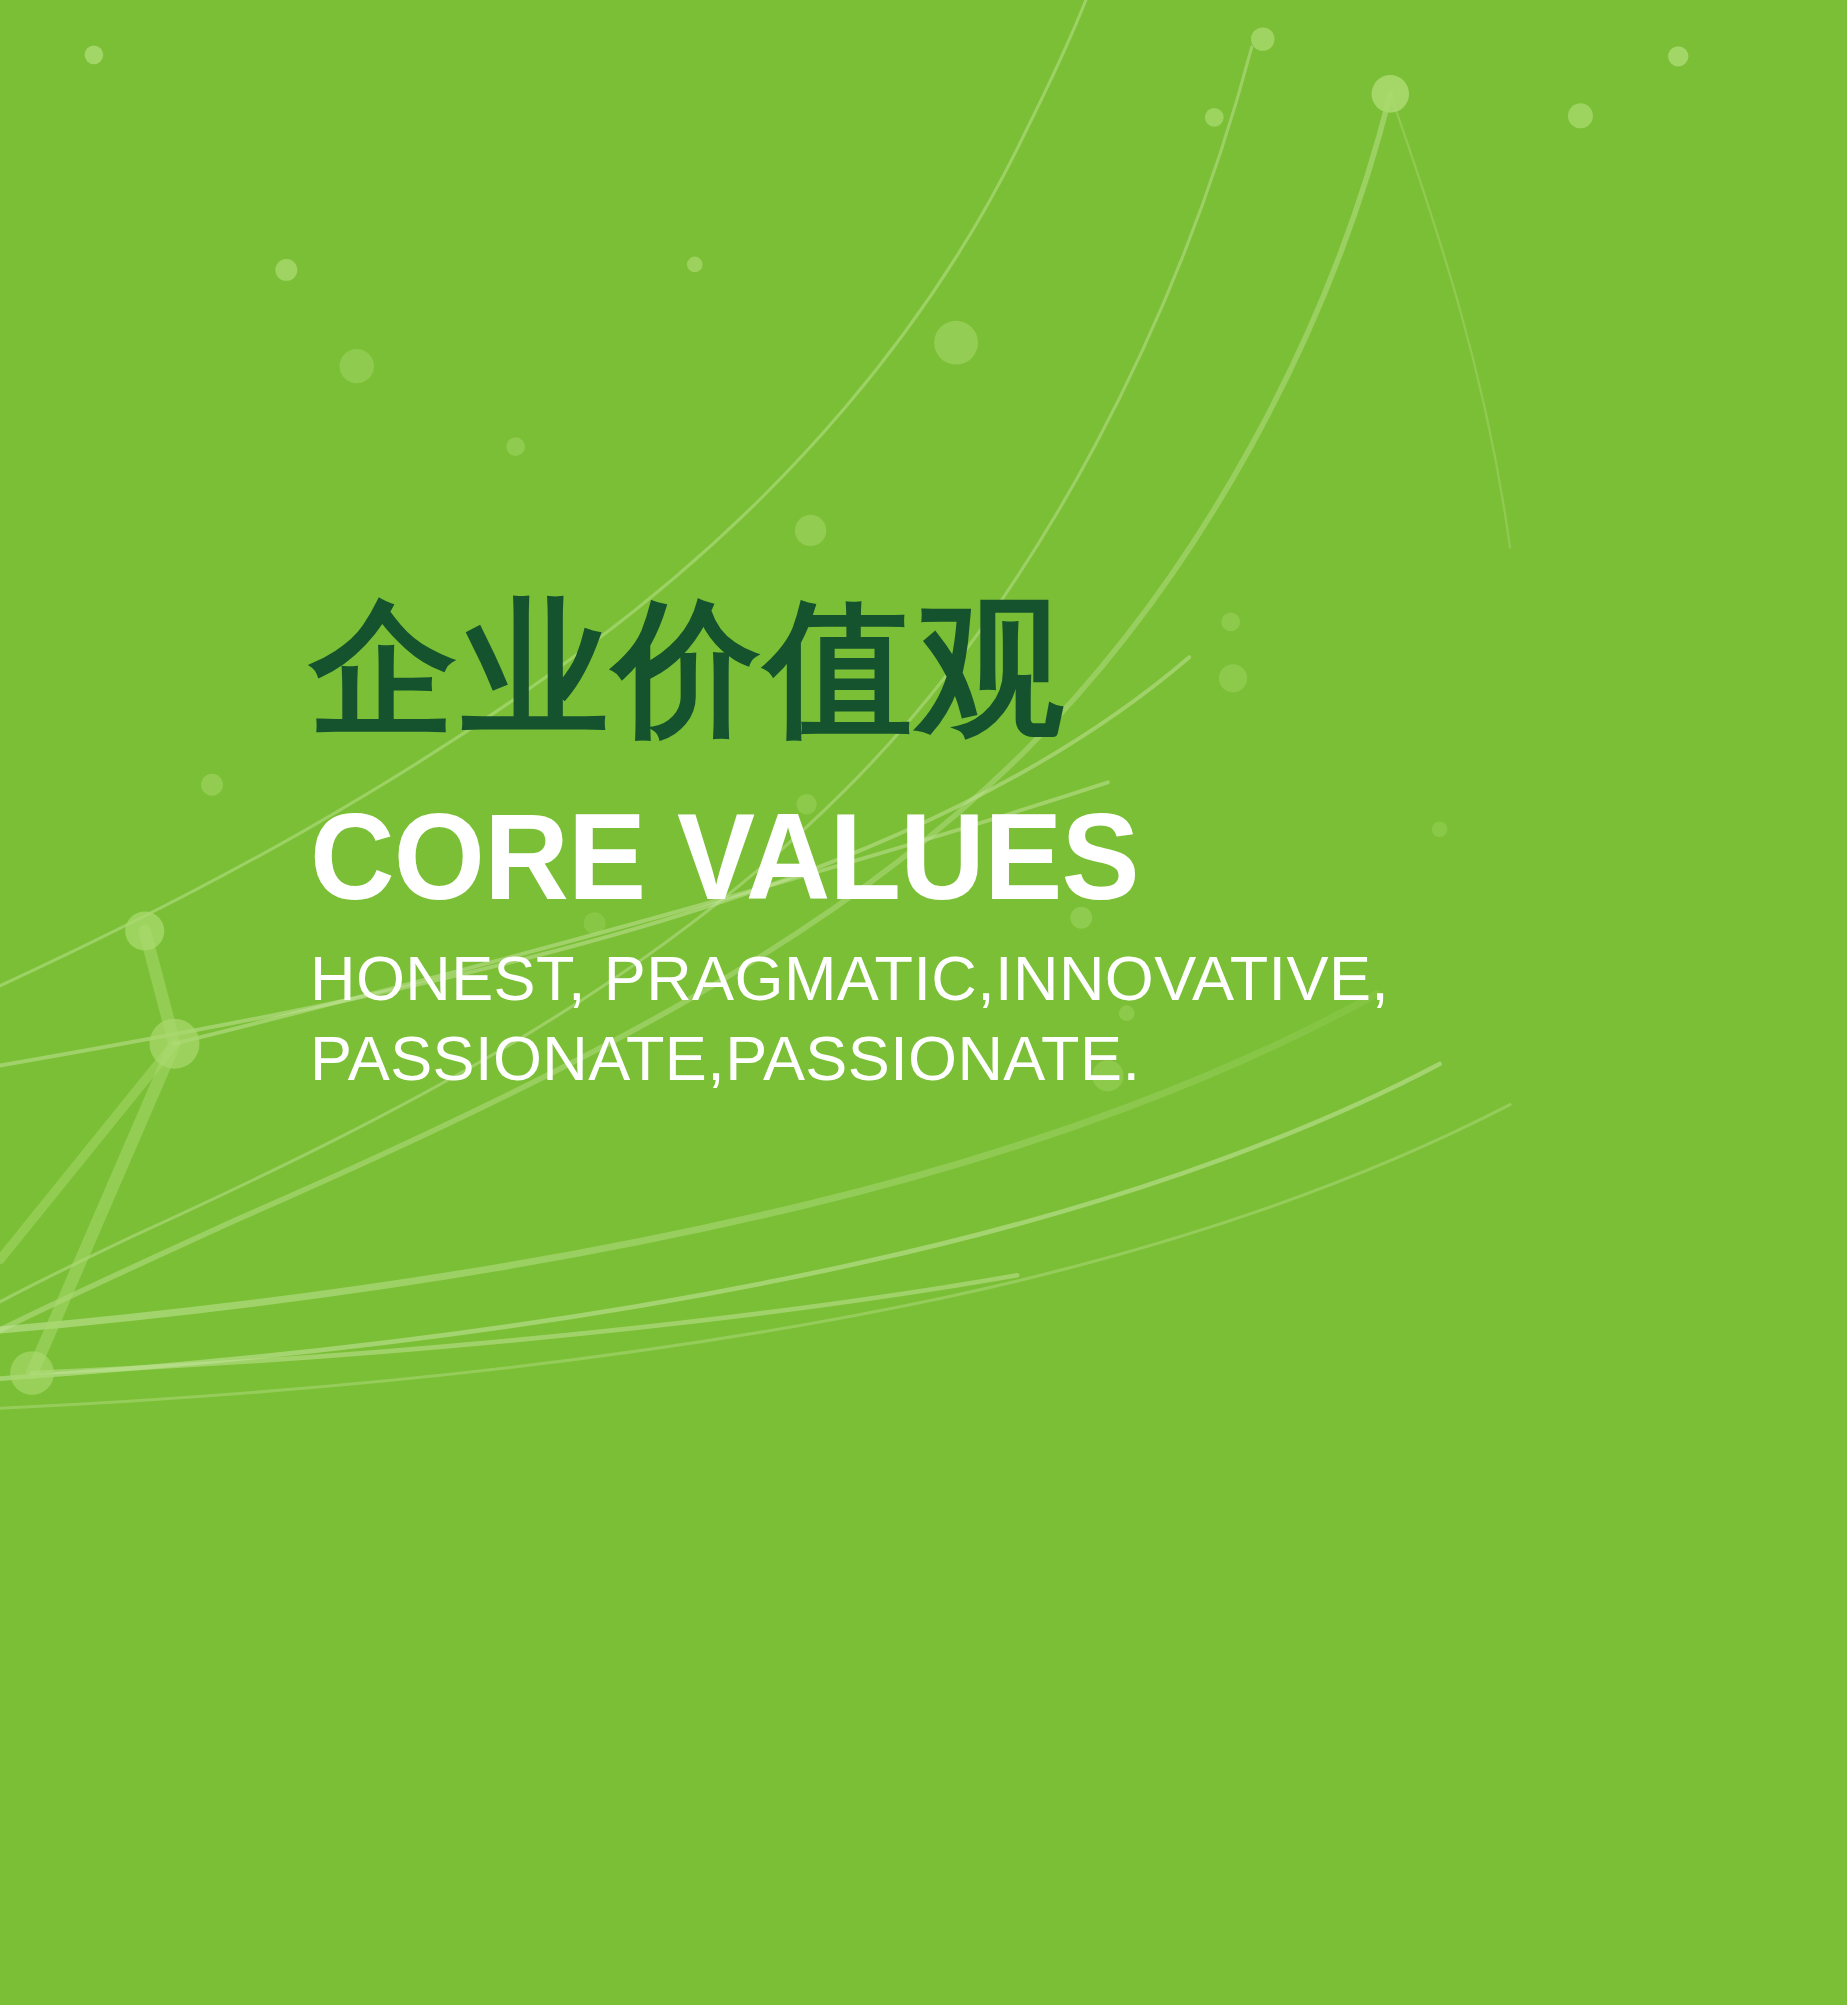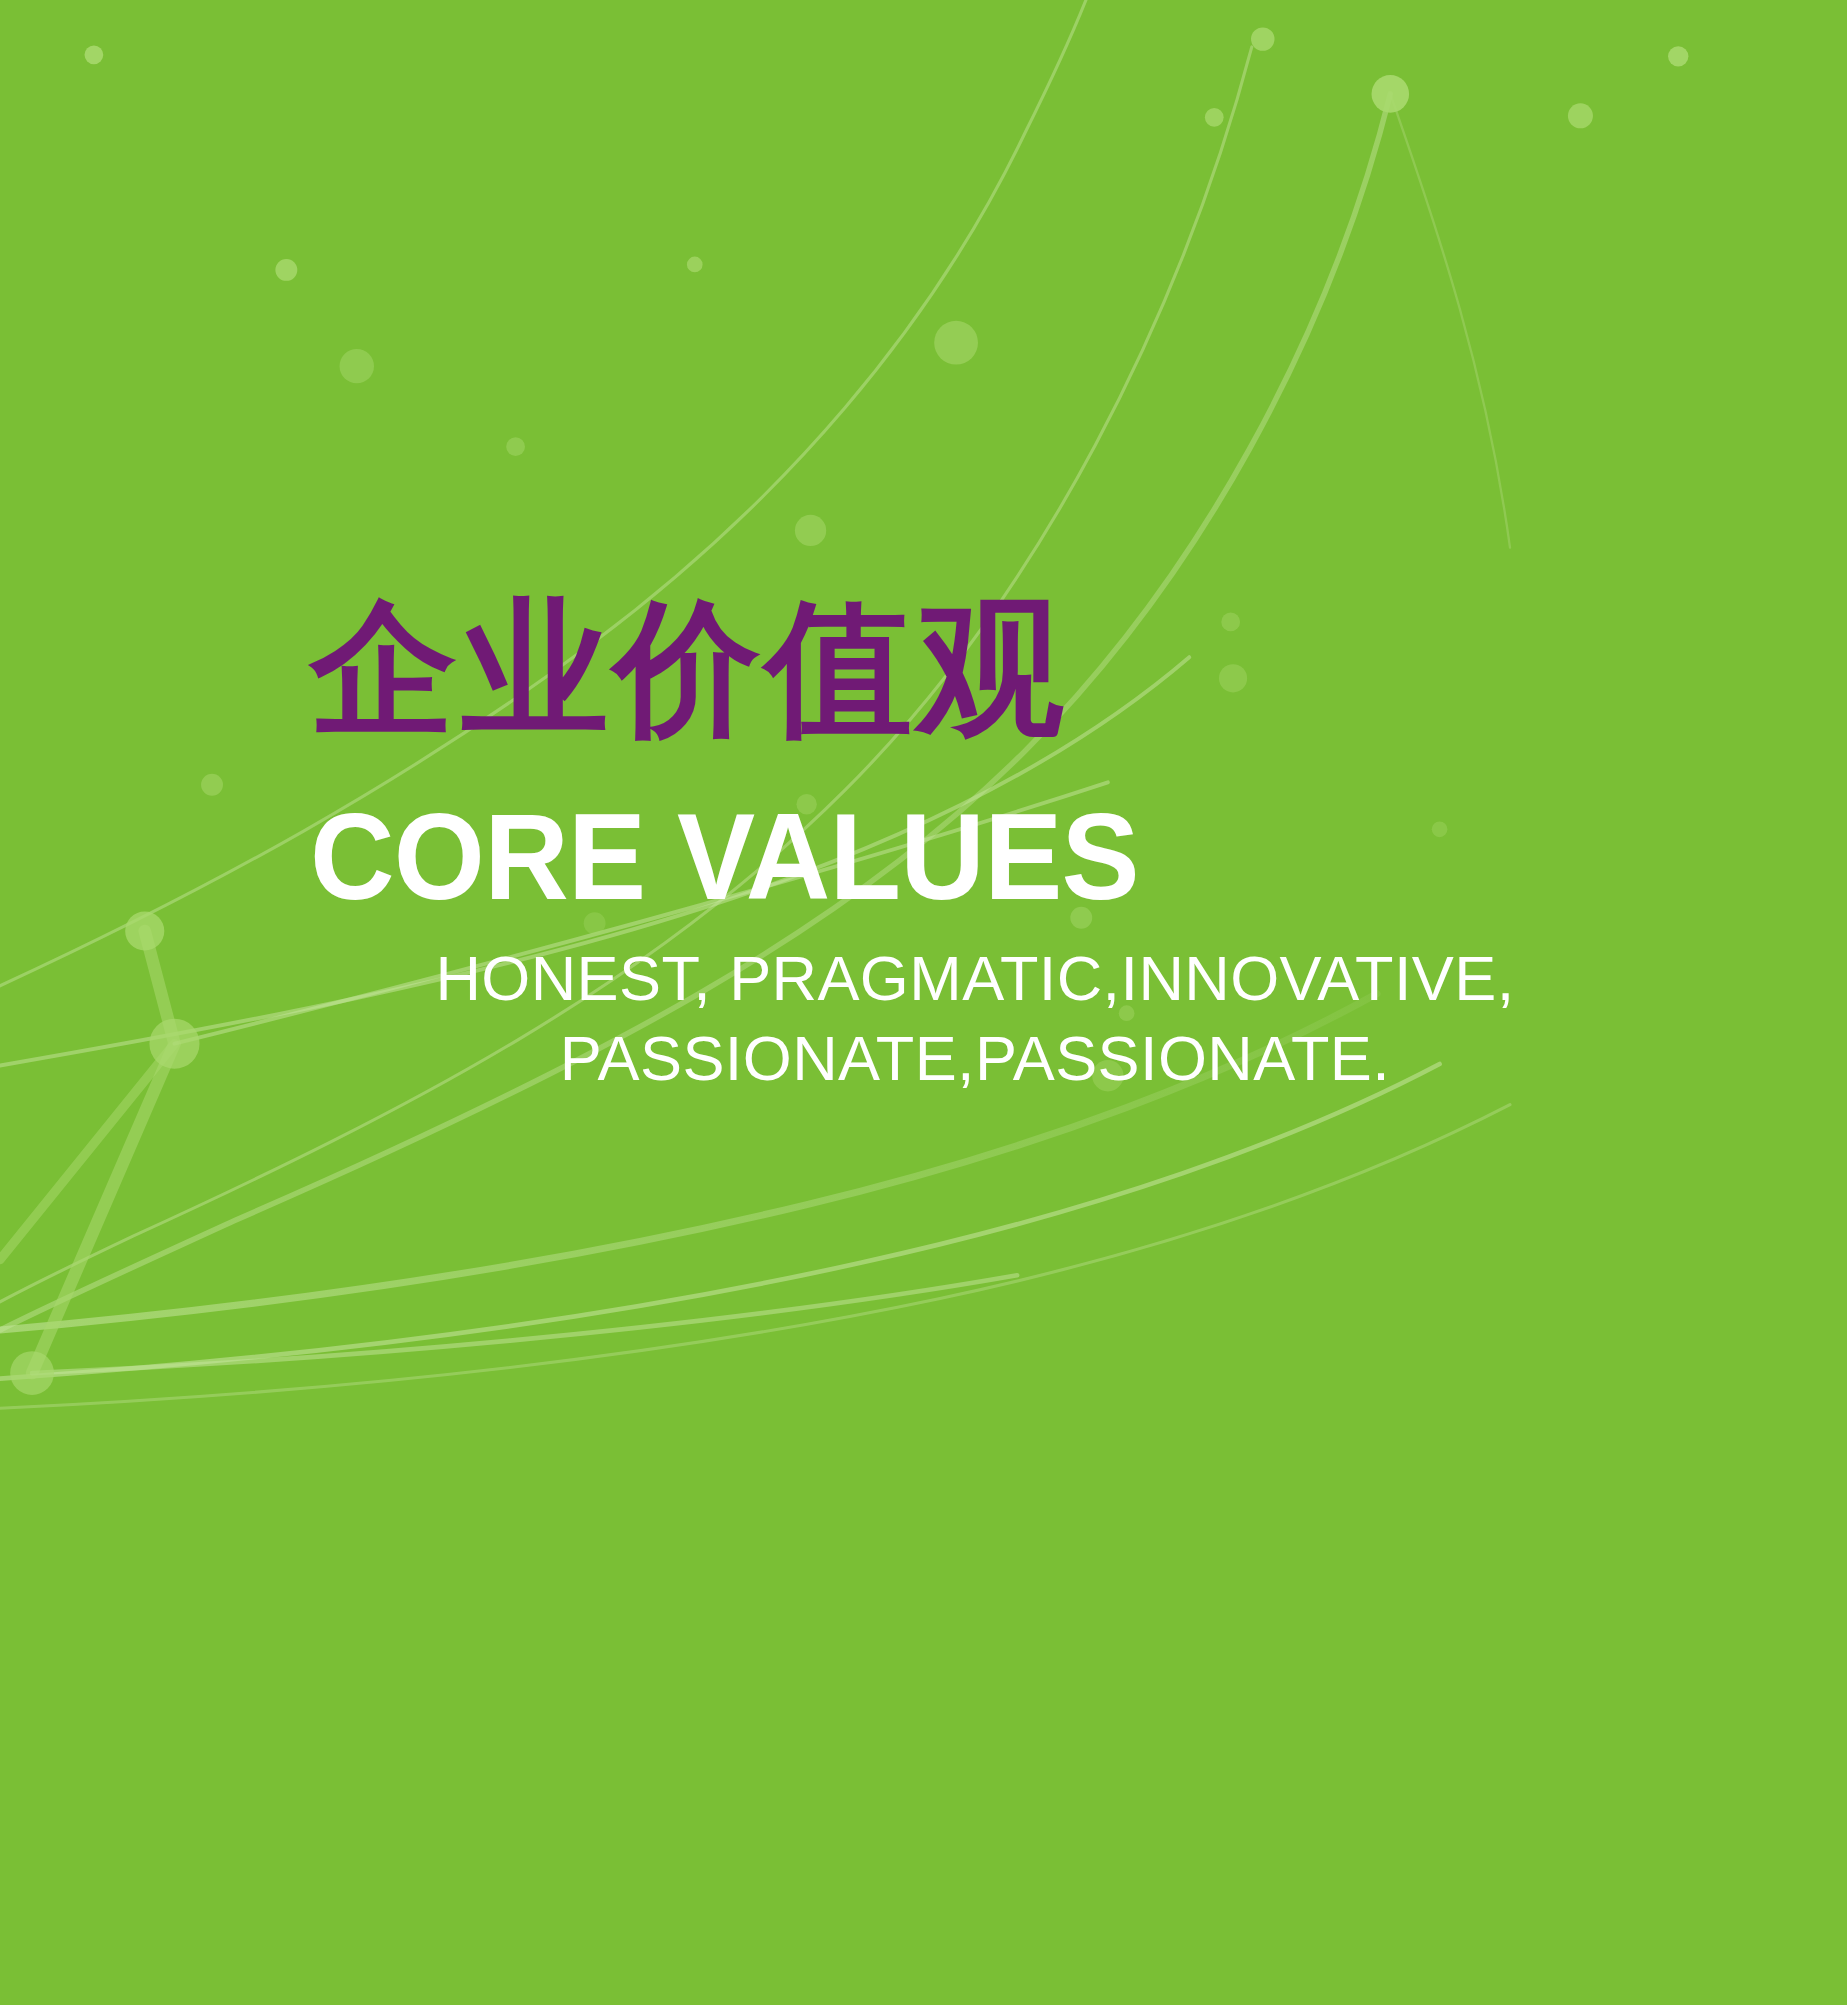--- a/index.html
+++ b/index.html
@@ -29,21 +29,21 @@
     left: 310px;
     top: 594px;
     width: 1330px;
   }
   #cn-title {
     font-family: "DejaVu Sans", "Liberation Sans", sans-serif;
     font-weight: 700;
     font-size: 147px;
     line-height: 1.02;
     letter-spacing: 4.7px;
-    color: #701a75;
+    color: #14532d;
     margin: 0;
     white-space: nowrap;
   }
   #cn-subtitle {
     font-family: "DejaVu Sans", "Liberation Sans", sans-serif;
     font-weight: 400;
     font-size: 84px;
     line-height: 1.05;
     letter-spacing: 1.6px;
     color: #ffffff;
@@ -65,21 +65,20 @@
     transform-origin: left center;
   }
   #en-subtitle {
     font-family: "Liberation Sans", "DejaVu Sans", sans-serif;
     font-weight: 400;
     font-size: 63px;
     line-height: 1.27;
     letter-spacing: 0.4px;
     color: #ffffff;
     margin: 20.3px 0 0 0;
-    text-align: center;
   }
   #en-subtitle .line { display: block; white-space: nowrap; }
 </style>
 </head>
 <body>
 
 <div id="poster">
 
   <svg id="bg-layer" viewBox="0 0 2362 2564" preserveAspectRatio="none" xmlns="http://www.w3.org/2000/svg">
     <defs>

